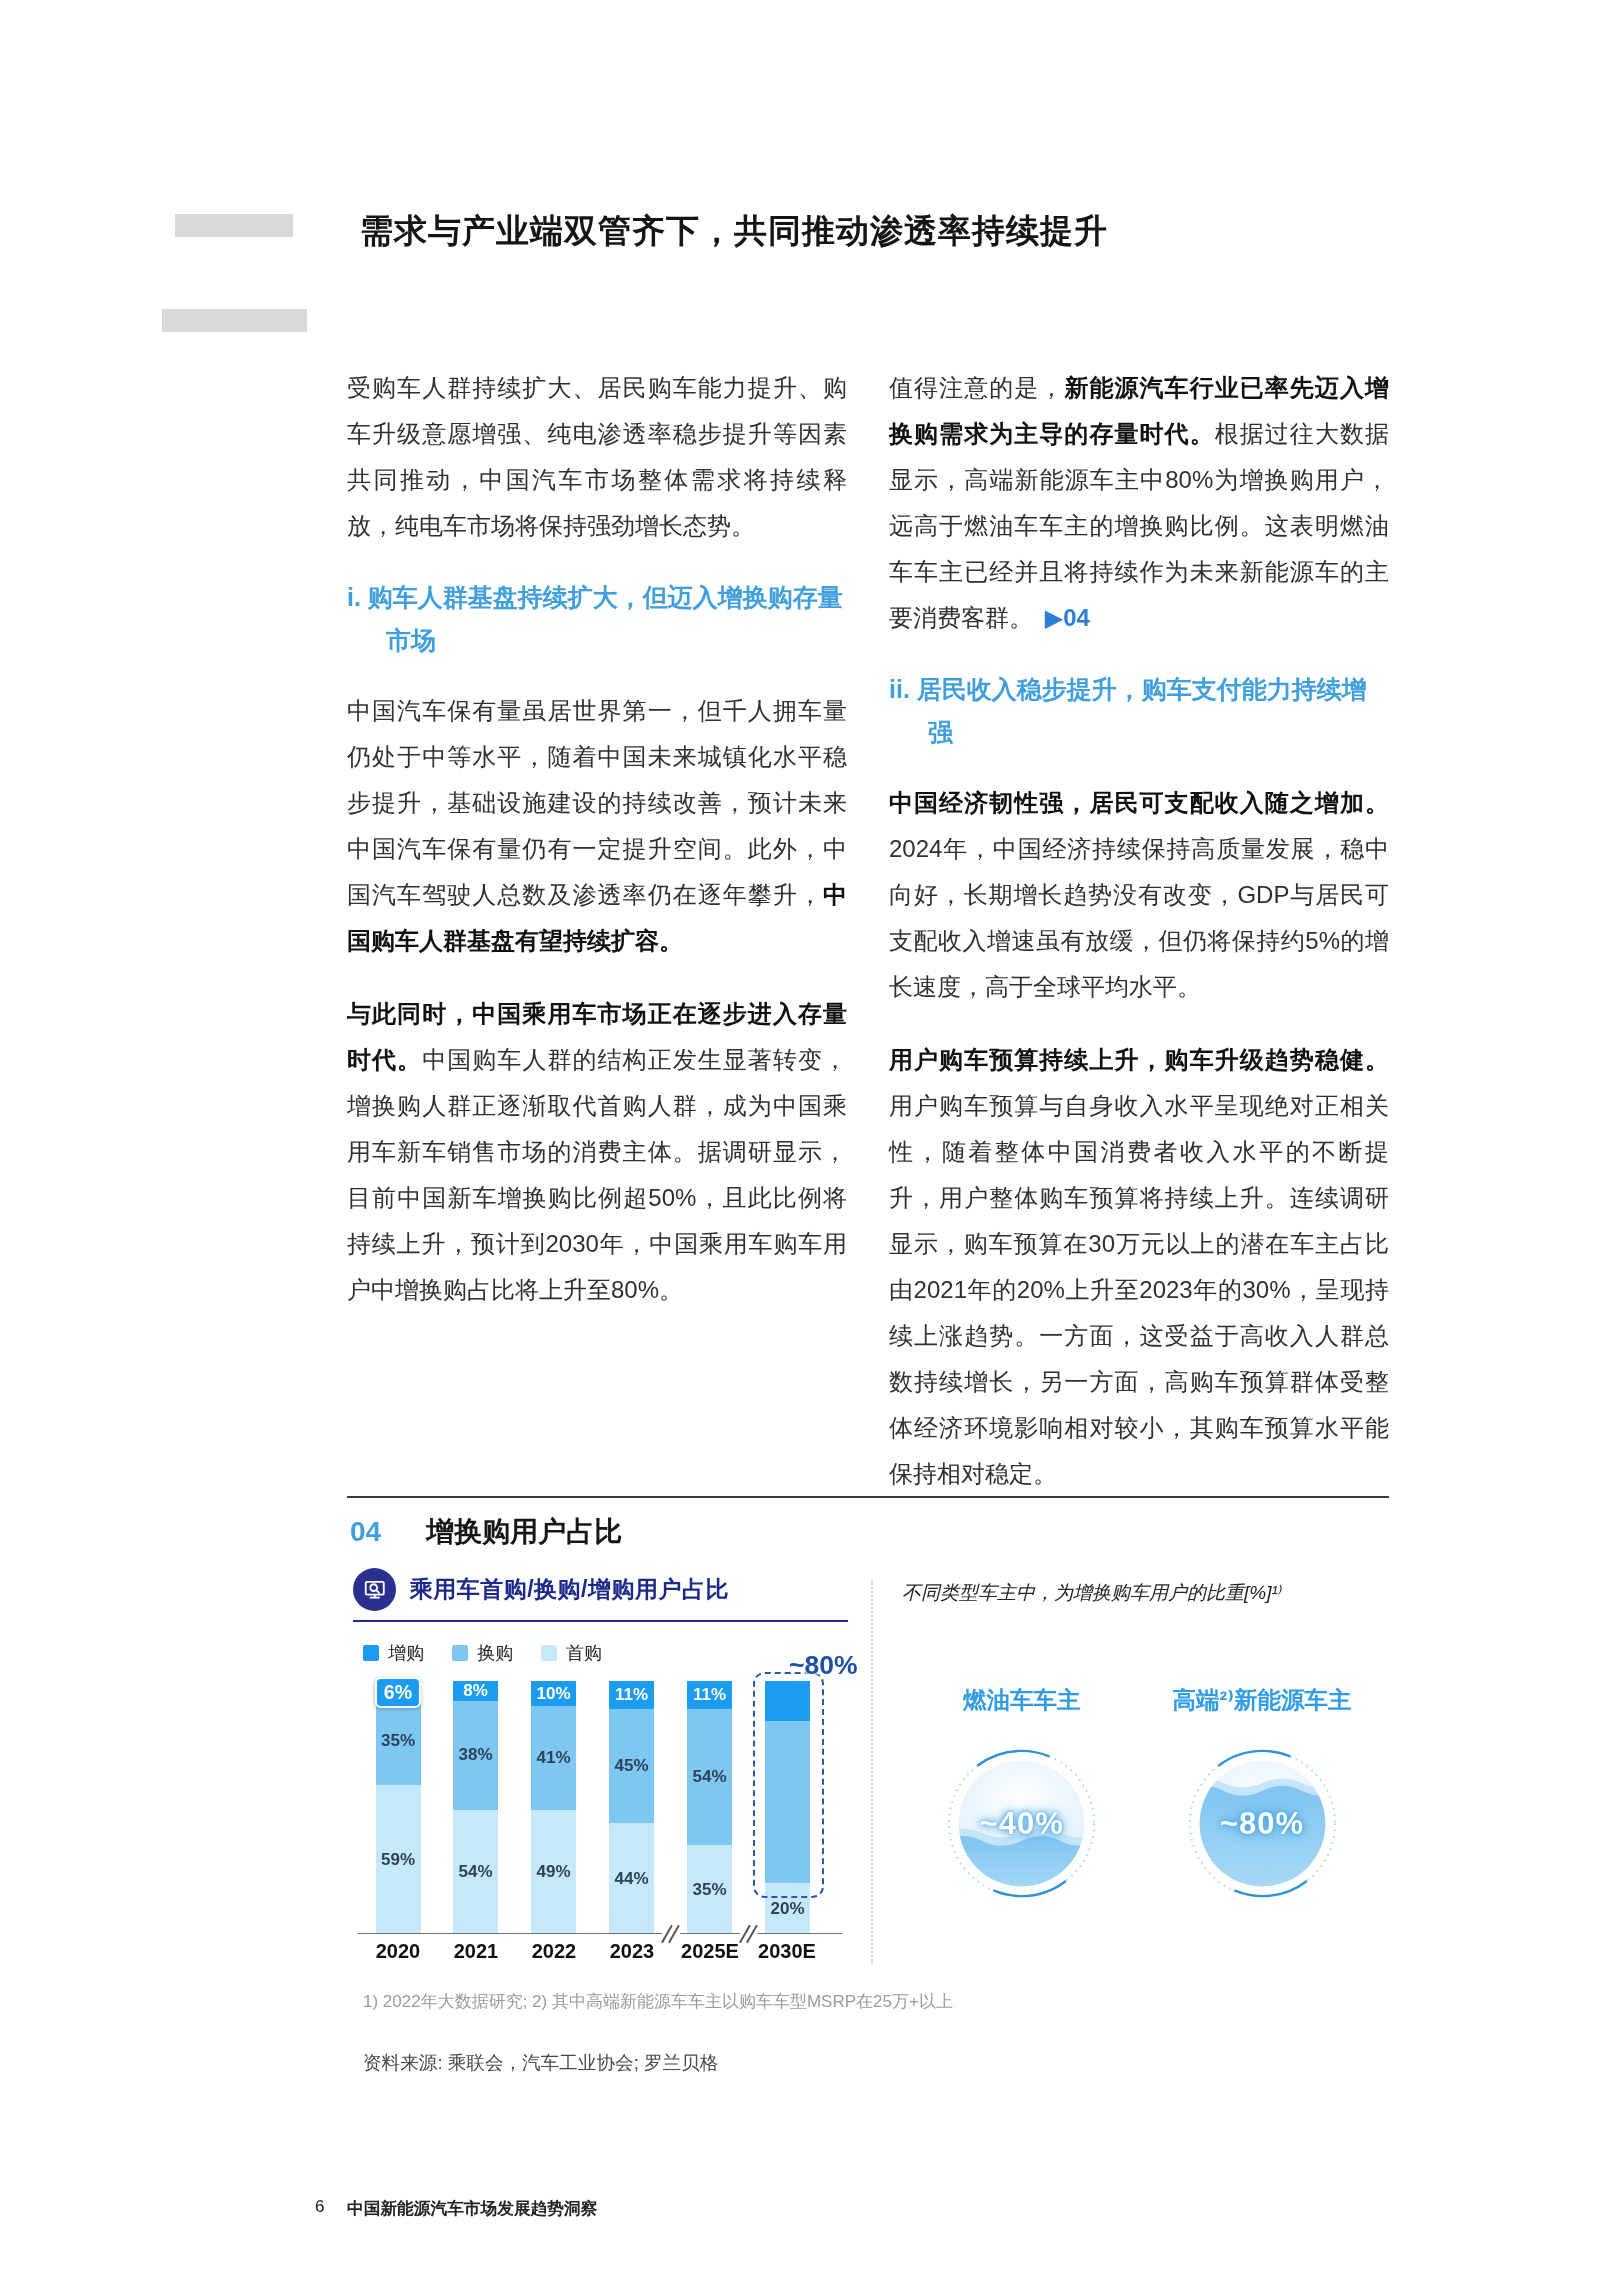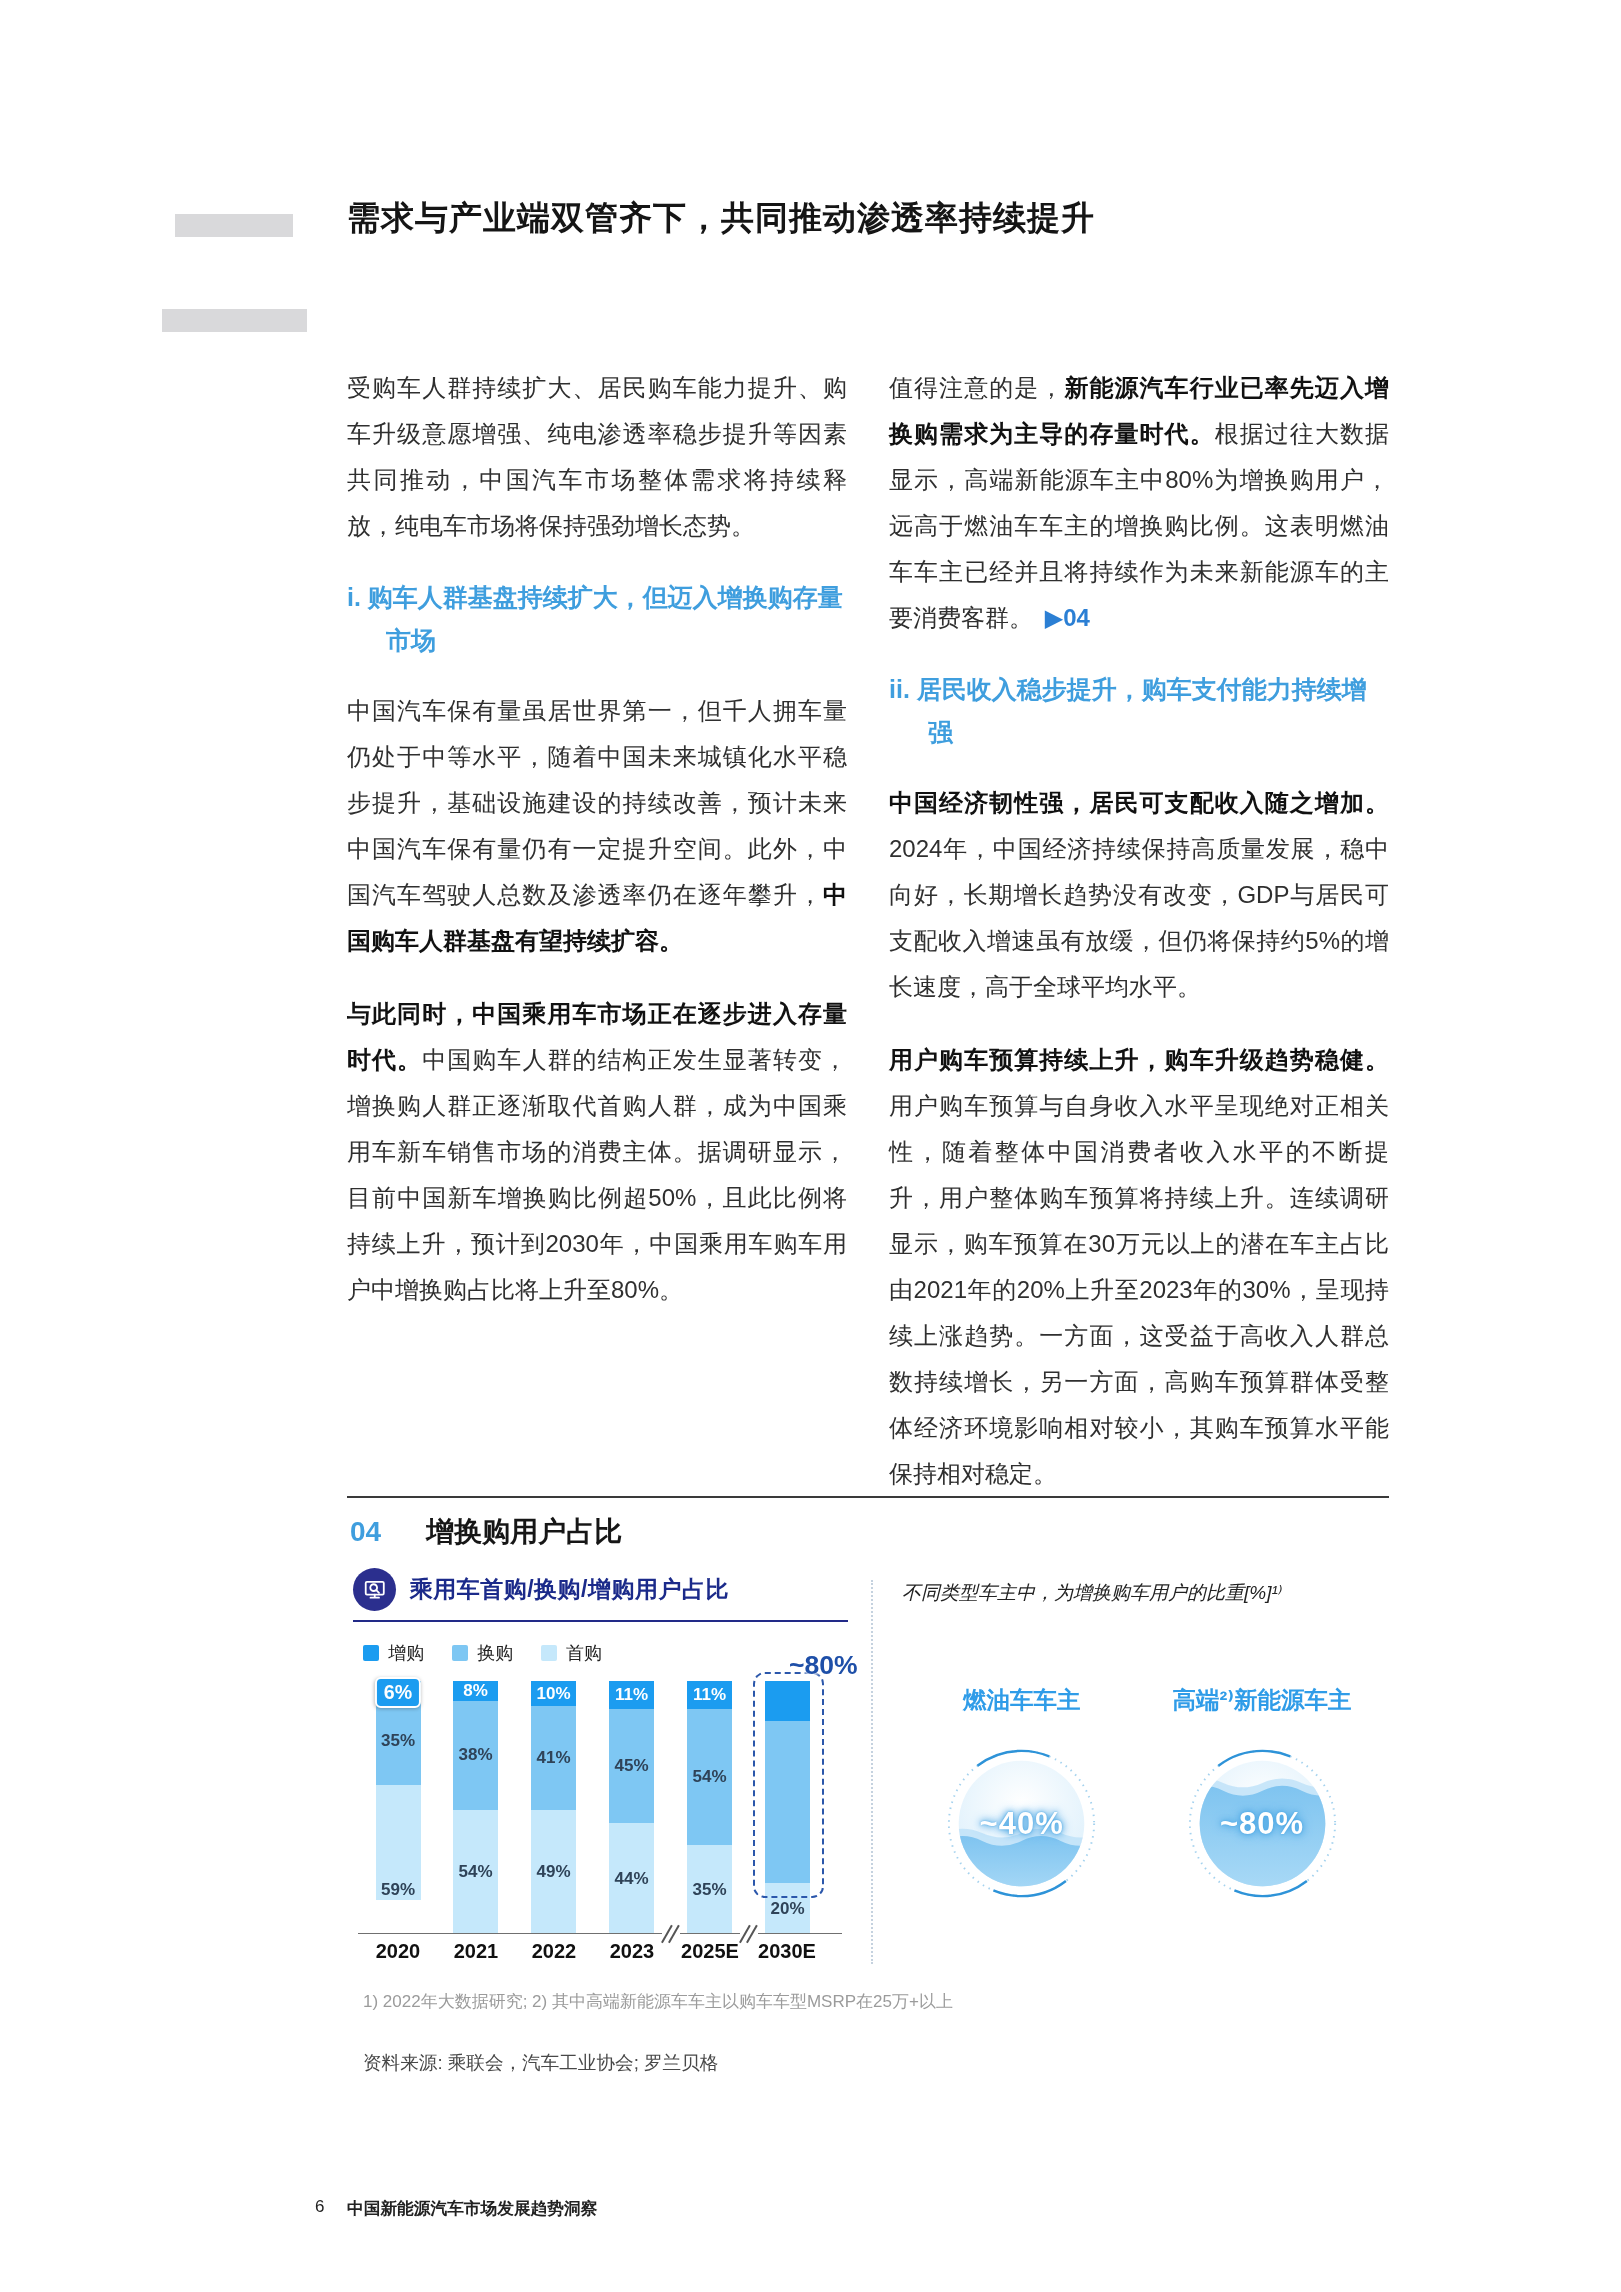--- a/index.html
+++ b/index.html
@@ -3,21 +3,21 @@
 <meta charset="utf-8">
 <style>
   html,body{margin:0;padding:0;background:#fff;}
   .page{position:relative;width:1621px;height:2293px;background:#fff;overflow:hidden;
         font-family:"Liberation Sans","DejaVu Sans",sans-serif;}
 
   .deco-bar{position:absolute;background:#d9d9db;}
   .bar1{left:175px;top:214px;width:118px;height:22.5px;}
   .bar2{left:162px;top:309px;width:145px;height:22.5px;}
 
-  .page-title{position:absolute;left:347px;top:196px;margin:0;font-size:33px;font-weight:800;
+  .page-title{position:absolute;left:347px;top:196px;margin:13px;font-size:33px;font-weight:800;
               color:#151515;letter-spacing:1px;}
 
   .columns{position:absolute;left:347px;top:365px;width:1042px;display:flex;gap:42px;}
   .col{width:500px;}
   .h-a{font-size:27px;line-height:42px;color:#17418f;margin:0 0 28px;font-weight:800;max-width:484px;}
   .h-i{font-size:25px;line-height:43px;color:#3f9ede;font-weight:800;margin:0 0 25.5px;
        padding-left:39px;text-indent:-39px;}
   .body{font-size:24px;line-height:46px;color:#2f2f2f;text-align:justify;margin:0 0 27.4px;}
   .run-bold{font-weight:800;color:#111;}
   .run-link{color:#2b7fd4;font-weight:800;margin-left:11.8px;cursor:pointer;}
@@ -134,21 +134,21 @@
         </div>
       </div>
     <div class="plot" id="barplot">
         <div class="bar" style="left: 22.5px; top: 113px; width: 45px; height: 253px;">
           <div class="seg" style="height: 15px; background: rgb(27, 156, 240);">
             <div class="seglab toplab chip">6%</div>
           </div>
           <div class="seg" style="height: 89px; background: rgb(126, 199, 243);">
             <div class="seglab">35%</div>
           </div>
-          <div class="seg" style="height: 115px; background: rgb(197, 232, 251); align-items: flex-end;">
+          <div class="seg" style="height: 149px; background: rgb(197, 232, 251);">
             <div class="seglab">59%</div>
           </div>
         </div>
         <div class="xlab" style="left: 5.9px;">2020</div>
         <div class="bar" style="left: 100px; top: 113px; width: 45px; height: 253px;">
           <div class="seg" style="height: 20px; background: rgb(27, 156, 240);">
             <div class="seglab toplab">8%</div>
           </div>
           <div class="seg" style="height: 120px; background: rgb(126, 199, 243);">
             <div class="seglab">38%</div>

